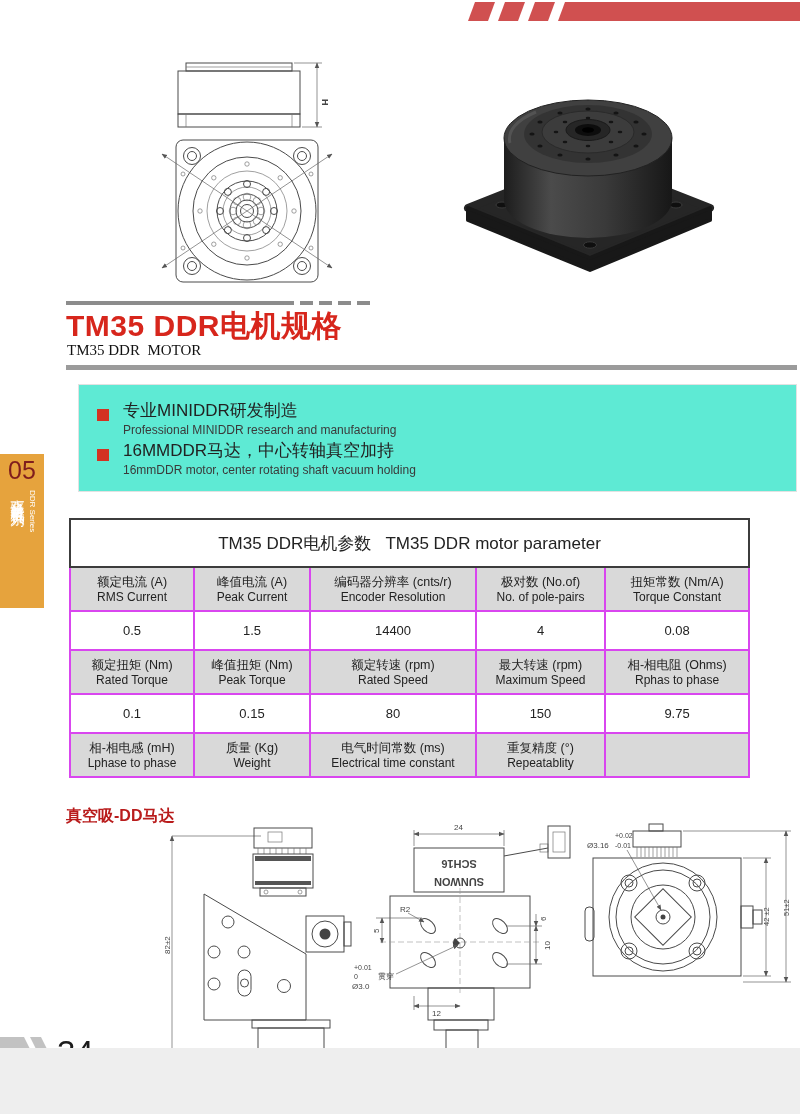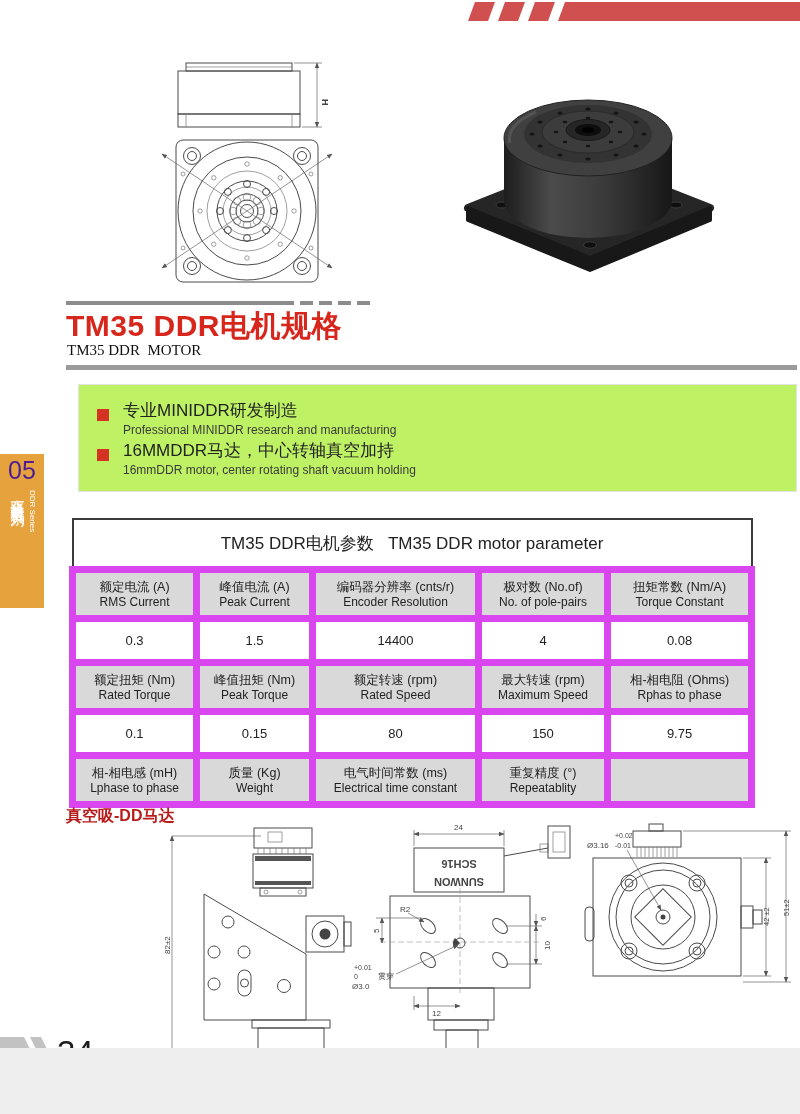--- a/index.html
+++ b/index.html
@@ -5,32 +5,32 @@
   html,body{margin:0;padding:0;background:#eee;}
   #page{position:relative;width:800px;height:1048px;background:#fff;overflow:hidden;
         font-family:"Liberation Sans","DejaVu Sans",sans-serif;color:#222;}
   
   #topline{position:absolute;left:66px;top:301px;width:228px;height:4px;background:#8c8c8c;}
   .dash{position:absolute;top:301px;height:4px;width:13px;background:#8c8c8c;}
   #title-cn{position:absolute;left:66px;top:306px;font-size:30px;font-weight:bold;color:#d7261c;letter-spacing:0.5px;}
   #title-en{position:absolute;left:67px;top:342px;font-size:15px;color:#111;white-space:pre;font-family:Liberation Serif, serif;}
   #graybar{position:absolute;left:66px;top:365px;width:731px;height:5px;background:#9b9b9b;}
   
-  #features{position:absolute;left:78px;top:384px;width:717px;height:106px;background:#bef264;border:1px solid #e2e2e2;}
+  #features{position:absolute;left:78px;top:384px;width:717px;height:106px;background:#5eead4;border:1px solid #e2e2e2;}
   .bullet{position:absolute;width:12px;height:12px;background:#d43222;}
   .feat-cn{position:absolute;left:44px;font-size:17px;color:#222;}
   .feat-en{position:absolute;left:44px;font-size:12px;color:#3a3a3a;}
   
   #tab{position:absolute;left:0;top:454px;width:44px;height:154px;background:#e6a33d;}
-  #tab-num{position:absolute;left:0;top:2px;width:44px;text-align:center;font-size:25px;color:#4c1d95;}
+  #tab-num{position:absolute;left:0;top:2px;width:44px;text-align:center;font-size:25px;color:#7f1d1d;}
   #tab-cn{position:absolute;left:9px;top:34px;writing-mode:vertical-rl;text-orientation:upright;font-size:14px;letter-spacing:2px;color:#fff;}
   #tab-en{position:absolute;left:28px;top:36px;writing-mode:vertical-rl;font-size:8px;color:#fff;}
   
   #spec{position:absolute;left:69px;top:518px;width:679px;border-collapse:collapse;table-layout:fixed;}
-  #spec td{border:7px solid #d946ef;text-align:center;vertical-align:middle;padding:2px;}
+  #spec td{border:2px solid #d946ef;text-align:center;vertical-align:middle;padding:2px;}
   #spec .ttl{font-size:17px;height:42px;white-space:pre;border:2px solid #3c3c3c;}
   #spec .hdr{background:#d9d9d9;height:38px;}
   #spec .hdr .cn{display:block;font-size:12.5px;line-height:15px;}
   #spec .hdr .en{display:block;font-size:12px;line-height:14px;}
   #spec .val{font-size:13px;height:33px;}
   #spec{border:2px solid #3c3c3c;}
   
   #sec2{position:absolute;left:66px;top:806px;font-size:16px;font-weight:bold;color:#b91c1c;}
   
   svg{position:absolute;overflow:visible;}
@@ -231,21 +231,21 @@
       <td class="hdr">
             <span class="cn">极对数 (No.of)</span>
             <span class="en">No. of pole-pairs</span>
           </td>
       <td class="hdr">
             <span class="cn">扭矩常数 (Nm/A)</span>
             <span class="en">Torque Constant</span>
           </td>
     </tr>
     <tr>
-      <td class="val">0.3</td>
+      <td class="val">0.5</td>
       <td class="val">1.5</td>
       <td class="val">14400</td>
       <td class="val">4</td>
       <td class="val">0.08</td>
     </tr>
     <tr>
       <td class="hdr">
             <span class="cn">额定扭矩 (Nm)</span>
             <span class="en">Rated Torque</span>
           </td>

